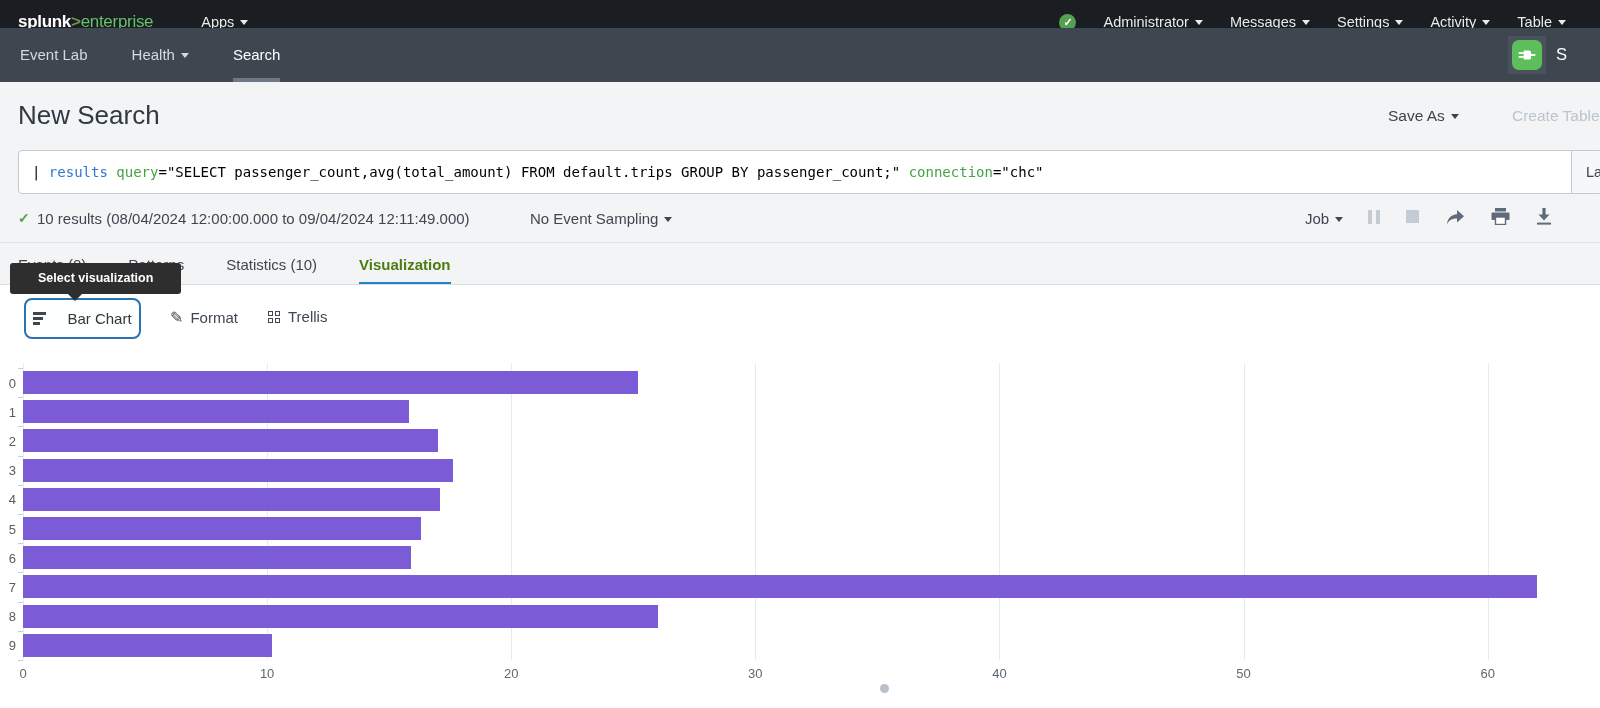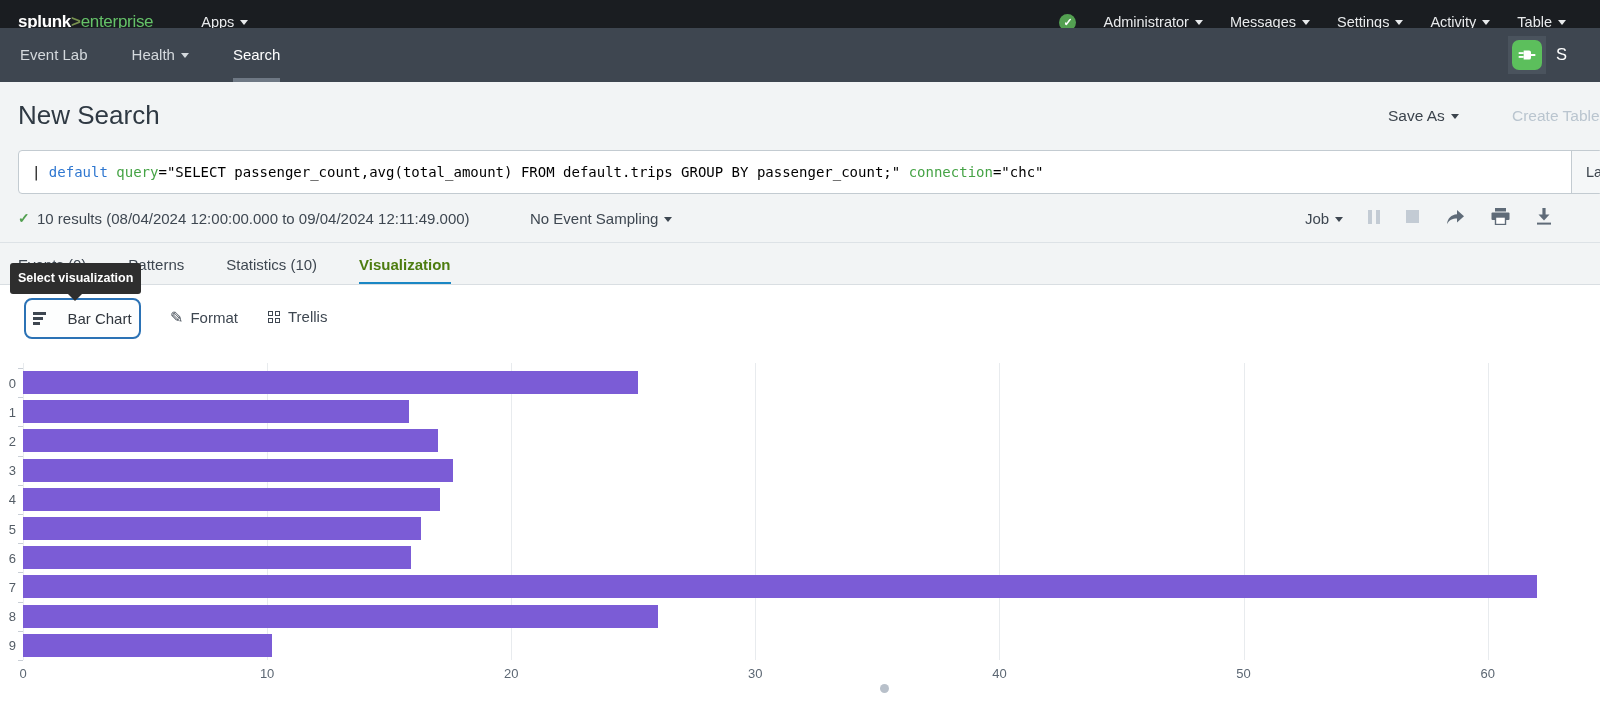--- a/index.html
+++ b/index.html
@@ -68,21 +68,21 @@
   
   .tabs { position:absolute; left:18px; top:256px; display:flex; gap:42px; }
   .tab { font-size:15px; color:#3e4751; cursor:pointer; padding-bottom:10px; position:relative; white-space:nowrap; }
   .tab.active { font-weight:bold; color:#4d7c0f; }
   .tab.active::after { content:""; position:absolute; left:0; right:0; bottom:-2px; height:3px; background:#1a87c4; }
   .tabs-border { position:absolute; left:0; top:284px; width:1600px; height:1px; background:#d9dee2; }
   .content-panel { position:absolute; left:0; top:285px; width:1600px; height:423px; background:#ffffff; }
 
   
   .tooltip { position:absolute; left:10px; top:263px; height:31px; background:#2e2e2e; border-radius:3px;
-             color:#fff; font-size:12.5px; font-weight:bold; line-height:31px; padding:0 8px;
+             color:#fff; font-size:12.5px; font-weight:bold; line-height:31px; padding:0 28px;
              z-index:30; white-space:nowrap; }
   .tooltip::after { content:""; position:absolute; left:58px; top:31px; width:0; height:0;
              border-left:7px solid transparent; border-right:7px solid transparent;
              border-top:7px solid #2e2e2e; }
 
   
   .viz-btn { position:absolute; left:24px; top:298px; width:117px; height:41px; background:#fdfefe;
              border:2px solid #2b72b5; border-radius:8px; display:flex; align-items:center;
              justify-content:center; gap:8px; cursor:pointer; z-index:10; }
   .viz-btn .label { font-size:15px; color:#31373e;margin-left:13px; }
@@ -145,21 +145,21 @@
 <div class="app-name">S</div>
 
 <h1 class="page-title">New Search</h1>
 <div class="save-as">
   <span>Save As</span><span class="caret"></span>
 </div>
 <div class="create-table">Create Table</div>
 
 <div class="search-bar">
   <div class="query">
-    <span>| </span><span class="cmd">default</span><span> </span><span class="key">query</span><span>="SELECT passenger_count,avg(total_amount) FROM default.trips GROUP BY passenger_count;"</span><span> </span><span class="key">connection</span><span>="chc"</span>
+    <span>| </span><span class="cmd">results</span><span> </span><span class="key">query</span><span>="SELECT passenger_count,avg(total_amount) FROM default.trips GROUP BY passenger_count;"</span><span> </span><span class="key">connection</span><span>="chc"</span>
   </div>
   <div class="time-picker">Last</div>
 </div>
 
 <span class="check">✓</span>
 <div class="results-summary">10 results (08/04/2024 12:00:00.000 to 09/04/2024 12:11:49.000)</div>
 <div class="sampling">
   <span>No Event Sampling</span><span class="caret"></span>
 </div>
 <div class="job">

